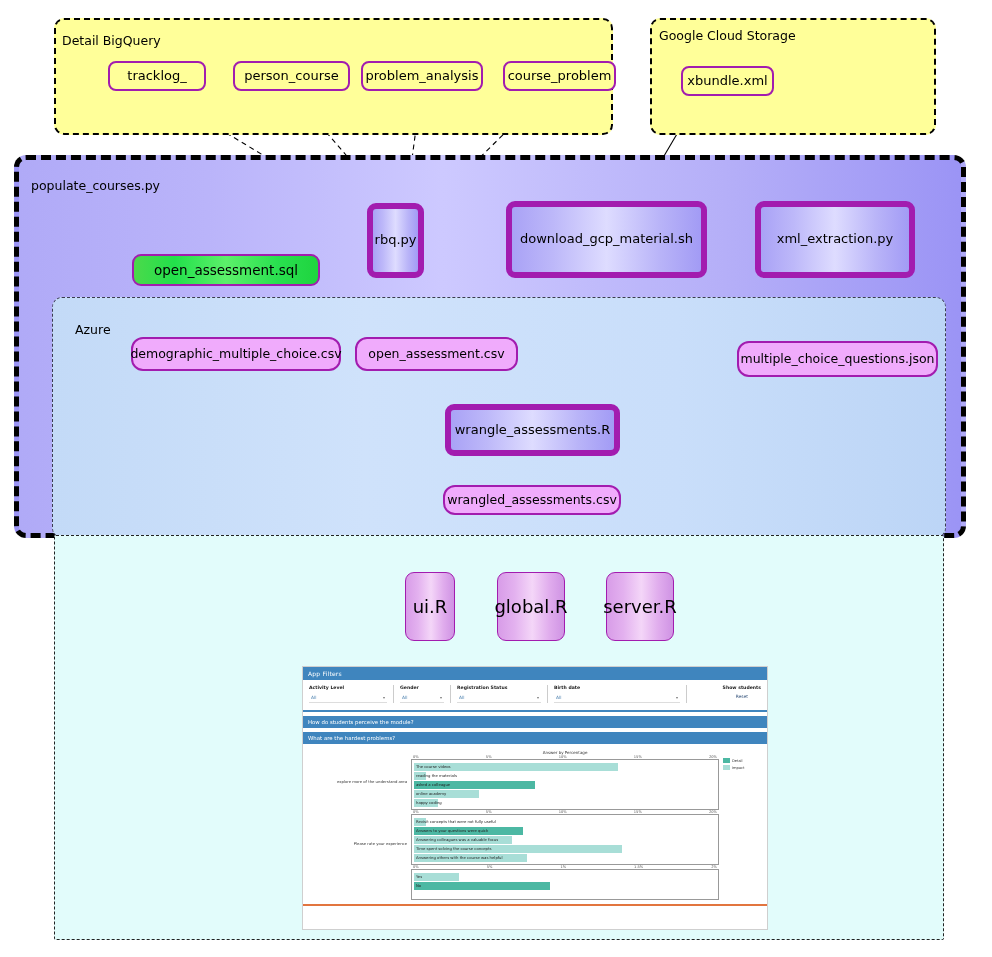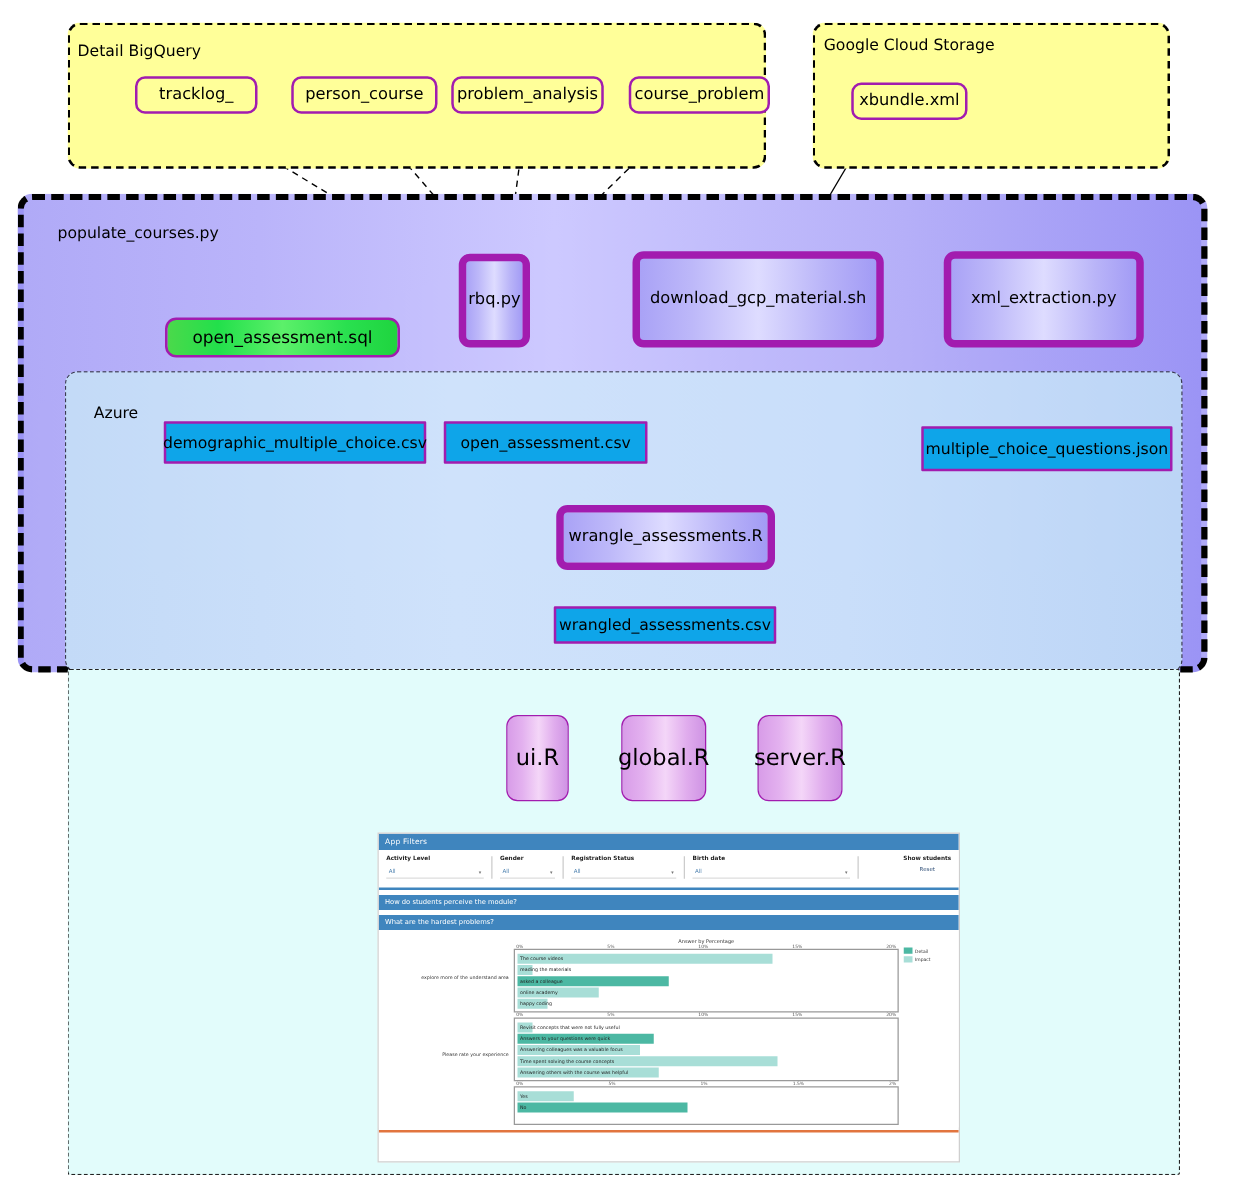--- a/index.html
+++ b/index.html
@@ -32,21 +32,21 @@
   .node{position:absolute;box-sizing:border-box;display:flex;align-items:center;
         justify-content:center;text-align:center;border:6px solid #a21caf;
         border-radius:9px;font-size:13px;color:#000;line-height:1.1;
         padding:0 7px;white-space:nowrap;}
 
   .n-table{background:#ffff99;border-radius:8px;border-width:2.4px;font-size:13px;}
   .n-sql{background:linear-gradient(90deg,#4bd94b 0%,#22e04b 22%,#5cf06a 50%,#29e04f 78%,#1fd43f 100%);
          border-width:2px;border-radius:9px;font-size:13.5px;}
   .n-script{background:linear-gradient(90deg,#a9a2f6 0%,#bdb8f9 22%,#dedcff 50%,#b9b4f8 78%,#a29bf5 100%);
          border-radius:9px;}
-  .n-file{background:#0ea5e9;border-radius:1px;border-width:2px;font-size:12.5px;}
+  .n-file{background:#f0abfc;border-radius:12px;border-width:2px;font-size:12.5px;}
   .n-r{background:linear-gradient(90deg,#d89ce8 0%,#e3b1ef 25%,#f4d6f8 52%,#e0aced 78%,#cf93e4 100%);
        border-radius:9px;border-width:1.6px;font-size:18px;}
 
   
   #wires{position:absolute;left:0;top:0;width:992px;height:957px;pointer-events:none;}
 
   
   .app{position:absolute;background:#ffffff;border:1px solid #cfcfcf;overflow:hidden;}
   .app-bar{background:#3f85be;color:#fff;font-size:6px;padding:3px 5px;
            letter-spacing:.2px;filter:blur(.35px);}
@@ -141,21 +141,21 @@
   <div class="node n-table" style="left:503px;top:61px;width:113px;height:30px;">course_problem</div>
 
   <div class="region gcp-group" style="left:650px;top:18px;width:286px;height:117px;">
   </div>
   <div class="group-label" style="left:659px;top:28px;">Google Cloud Storage</div>
 
   <div class="node n-table" style="left:681px;top:66px;width:93px;height:30px;">xbundle.xml</div>
 
   <div class="region azure-outer" style="left:14px;top:155px;width:952px;height:383px;">
   </div>
-  <div class="group-label" style="left:46px;top:178px;">populate_courses.py</div>
+  <div class="group-label" style="left:31px;top:178px;">populate_courses.py</div>
 
   <div class="node n-sql" style="left:132px;top:254px;width:188px;height:32px;">open_assessment.sql</div>
 
   <div class="node n-script" style="left:367px;top:203px;width:57px;height:75px;">rbq.py</div>
 
   <div class="node n-script" style="left:506px;top:201px;width:201px;height:77px;">download_gcp_material.sh</div>
 
   <div class="node n-script" style="left:755px;top:201px;width:160px;height:77px;">xml_extraction.py</div>
 
   <div class="region azure-inner" style="left:52px;top:297px;width:894px;height:241px;">

